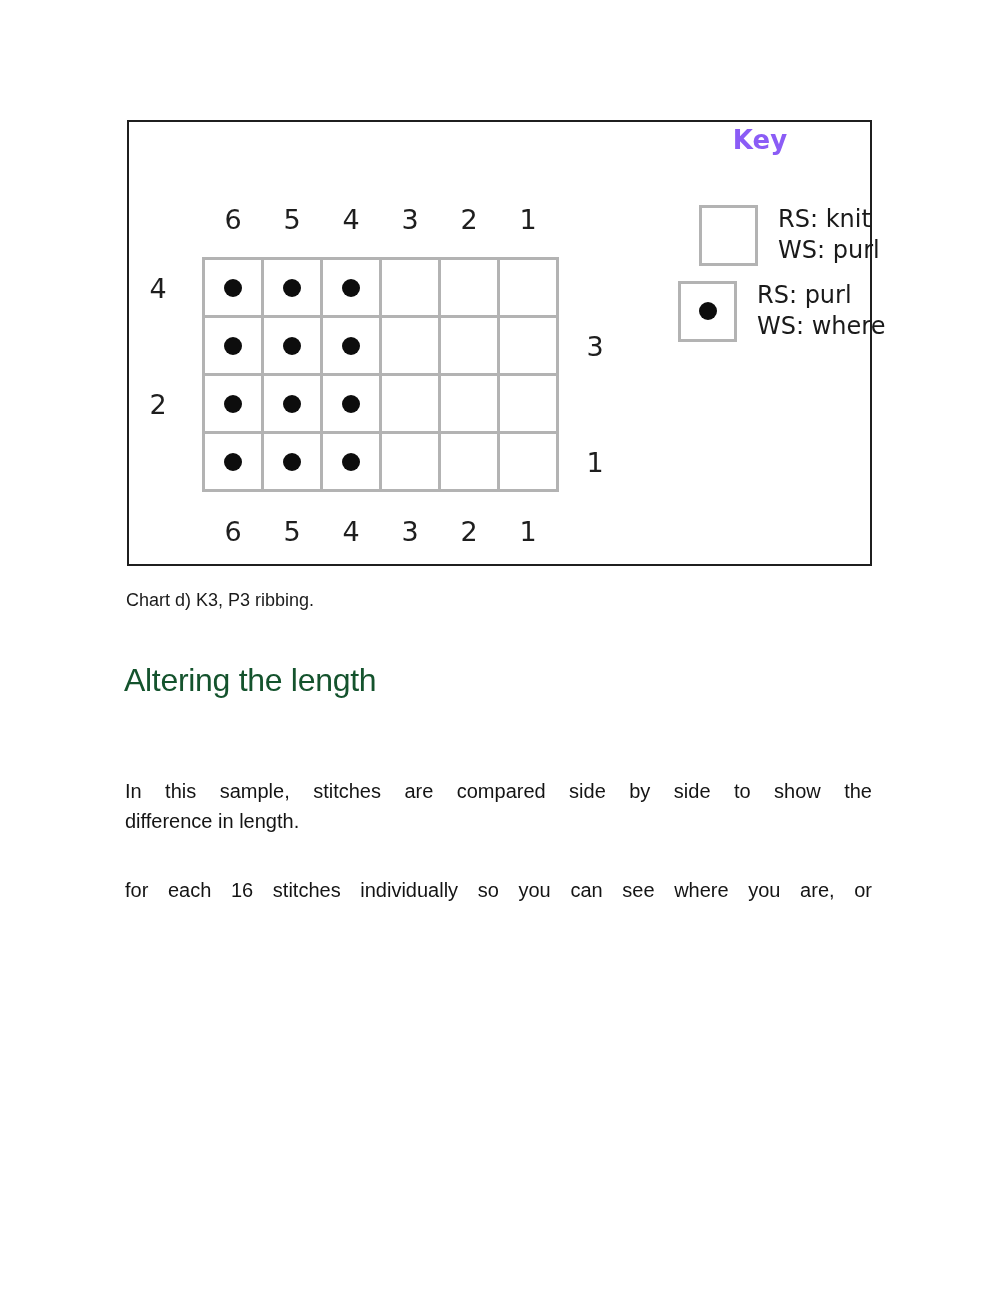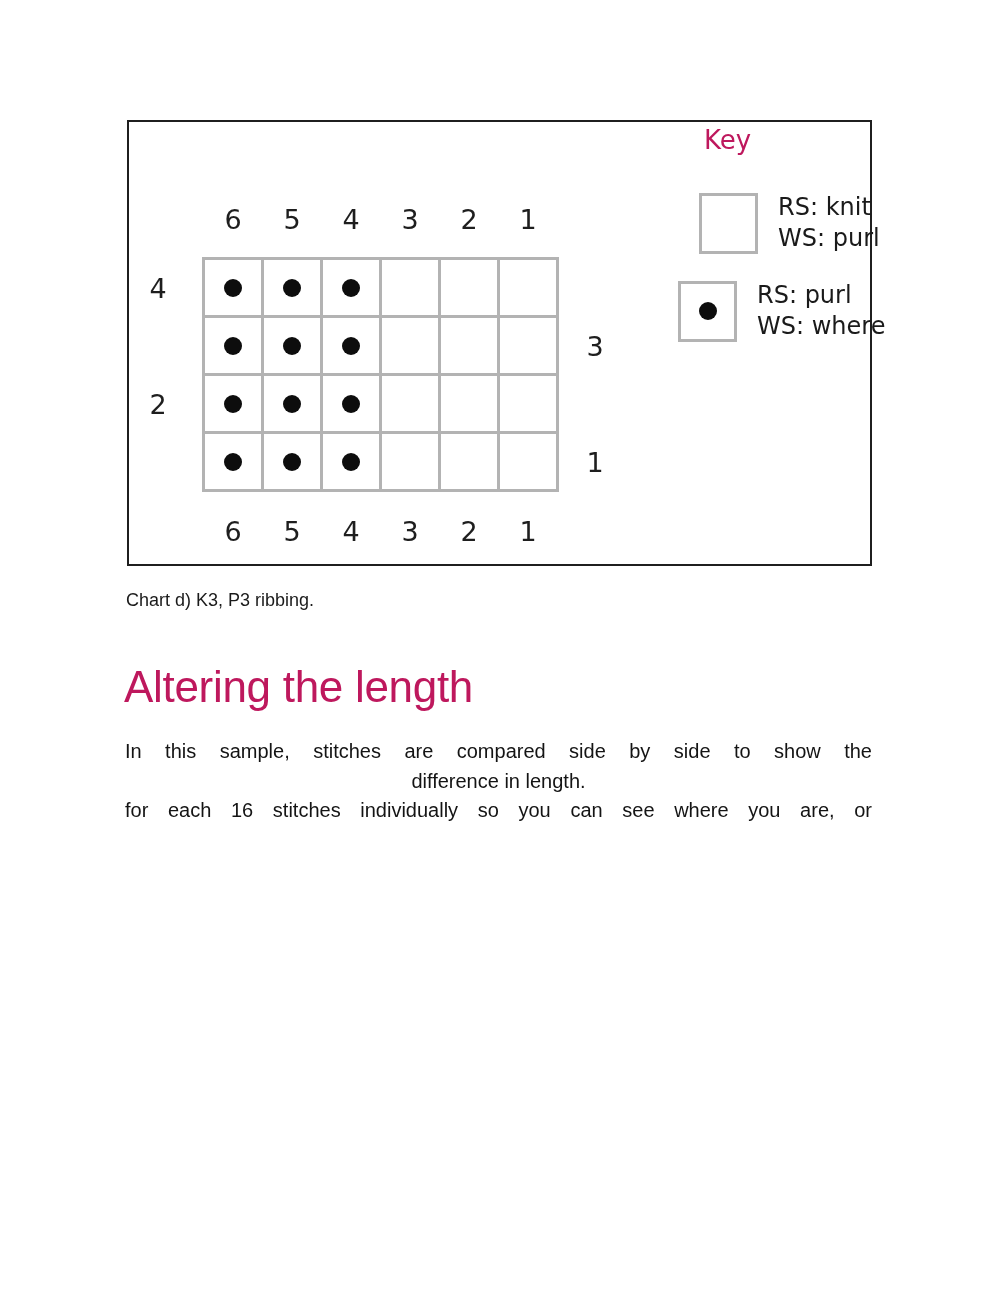--- a/index.html
+++ b/index.html
@@ -18,29 +18,29 @@
     left: 127px; top: 120px;
     width: 745px; height: 446px;
     border: 2px solid #1f1f1f;
     box-sizing: border-box;
     background: #ffffff;
     font-family: "DejaVu Sans", sans-serif;
   }
   .key-title {
     position: absolute;
     left: 575px; top: 2px; width: 112px; height: 32px;
-    line-height: 32px; 
-    font-size: 26px; color: #be185d; font-weight: 400;
+    line-height: 32px; text-align: center;
+    font-size: 26px; color: #8b5cf6; font-weight: 700;
   }
   .key-entry {
     position: absolute;
     left: 549px;
     display: flex; align-items: center; gap: 20px;
   }
-  .key-entry.e1 { top: 70px; padding-left: 21px; }
+  .key-entry.e1 { top: 82px; padding-left: 21px; }
   .key-entry.e2 { top: 158px; justify-content: flex-end; }
   .key-swatch {
     width: 53px; height: 55px;
     border: 3px solid #b3b3b3;
     background: #ffffff;
     display: flex; align-items: center; justify-content: center;
     flex: 0 0 auto;
   }
   .key-label { font-size: 24px; line-height: 31px; color: #1a1a1a; white-space: nowrap; }
   .dot {
@@ -85,31 +85,31 @@
   
   .caption {
     position: absolute;
     left: 126px; top: 590px;
     font-size: 18px; color: #1a1a1a;
   }
   .heading {
     position: absolute;
     left: 124px; top: 662px;
     margin: 0;
-    font-size: 44px; font-weight: 400; letter-spacing: -0.3px;
-    color: #be185d;
+    font-size: 32px; font-weight: 400; letter-spacing: -0.3px;
+    color: #14532d;
   }
   .body-text {
     position: absolute;
     left: 125px; top: 737px;
     width: 747px;
     font-size: 20px; line-height: 29.5px; color: #141414;
   }
-  .bline { text-align: center; }
-  .bline.just { text-align: justify; text-align-last: justify; }
+  .bline { text-align: left; }
+  .bline.just { text-align: justify; text-align-last: justify; margin-top: 40px; }
   .bline.ind { text-indent: 36px; }
 </style>
 </head>
 <body>
 
 <div class="figure-box">
 
   <div class="key-title">Key</div>
 
   <div class="key-entry e1">

